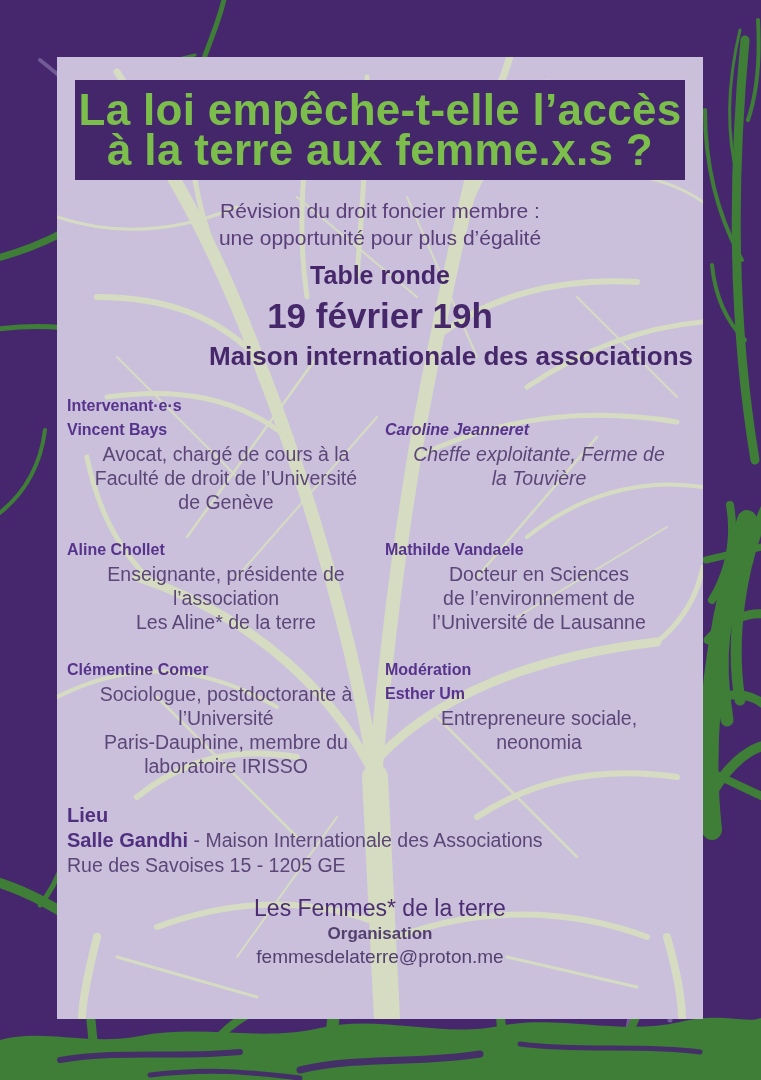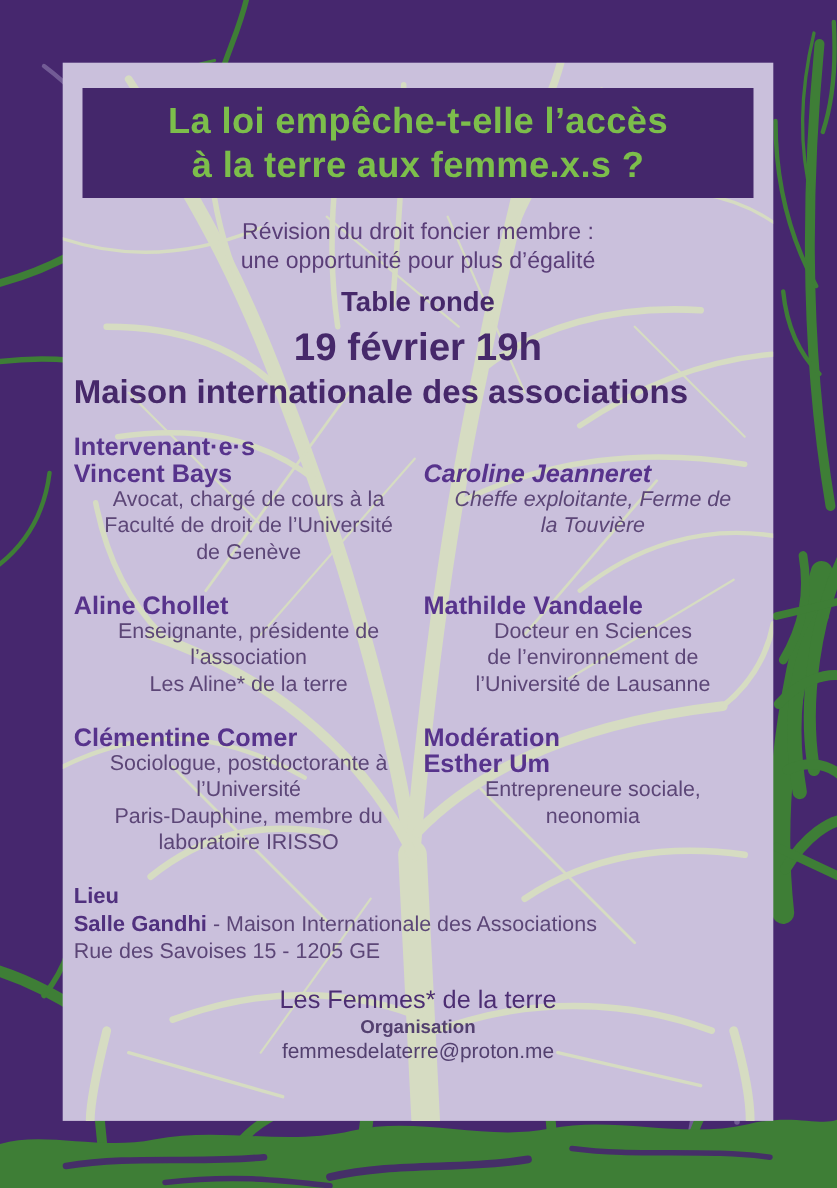--- a/index.html
+++ b/index.html
@@ -12,36 +12,36 @@
   .panel{
     position:absolute;left:57px;top:57px;width:646px;height:962px;
     background:#cac0dc;z-index:1;overflow:hidden;
   }
   svg.bg-panel{position:absolute;left:0;top:0;z-index:0;}
   .content{position:relative;z-index:2;height:100%;padding:0 10px;box-sizing:border-box;}
 
   .banner{
     margin:23px 8px 0 8px;background:#44276b;color:#7cbe4b;
     text-align:center;padding:10px 0;
-    font-size:33px;font-weight:700;line-height:40px;letter-spacing:.3px;
+    font-size:44px;font-weight:700;line-height:40px;letter-spacing:.3px;
   }
   .subtitle{
     margin-top:17px;text-align:center;color:#5a3e78;
     font-size:21px;line-height:27px;
   }
   .event-type{margin-top:9px;text-align:center;color:#46286a;font-size:25px;font-weight:700;line-height:31px;}
   .event-datetime{margin-top:3px;text-align:center;color:#46286a;font-size:35px;font-weight:700;line-height:43px;}
-  .event-venue{margin-top:3px;text-align:left;color:#46286a;font-size:30px;font-weight:700;line-height:33px;}
+  .event-venue{margin-top:3px;text-align:right;color:#46286a;font-size:26px;font-weight:700;line-height:33px;}
 
   .speakers{
     margin-top:21px;display:grid;grid-template-columns:318px 1fr;
     row-gap:24px;font-size:19.5px;line-height:24px;
   }
   .cell.offset{padding-top:24px;font-style:italic;}
-  .section-label,.speaker-name,.mod-label{font-weight:700;font-size:23px;color:#57338c;}
+  .section-label,.speaker-name,.mod-label{font-weight:700;font-size:16px;color:#57338c;}
   .role{color:#5c4677;white-space:pre-line;text-align:center;}
 
   .location{margin-top:25px;font-size:19.5px;line-height:25px;color:#5c4677;}
   .loc-label,.loc-room{font-weight:700;font-size:20px;color:#50307e;}
   .apero{margin-top:25px;font-weight:700;font-size:20px;color:#4c2d72;line-height:25px;}
 
   .footer{margin-top:16px;text-align:center;}
   .org-name{font-size:23px;color:#4c2d72;line-height:29px;}
   .org-label{font-size:17px;font-weight:700;color:#53406f;line-height:22px;}
   .org-email{font-size:19px;color:#53406f;line-height:24px;}

